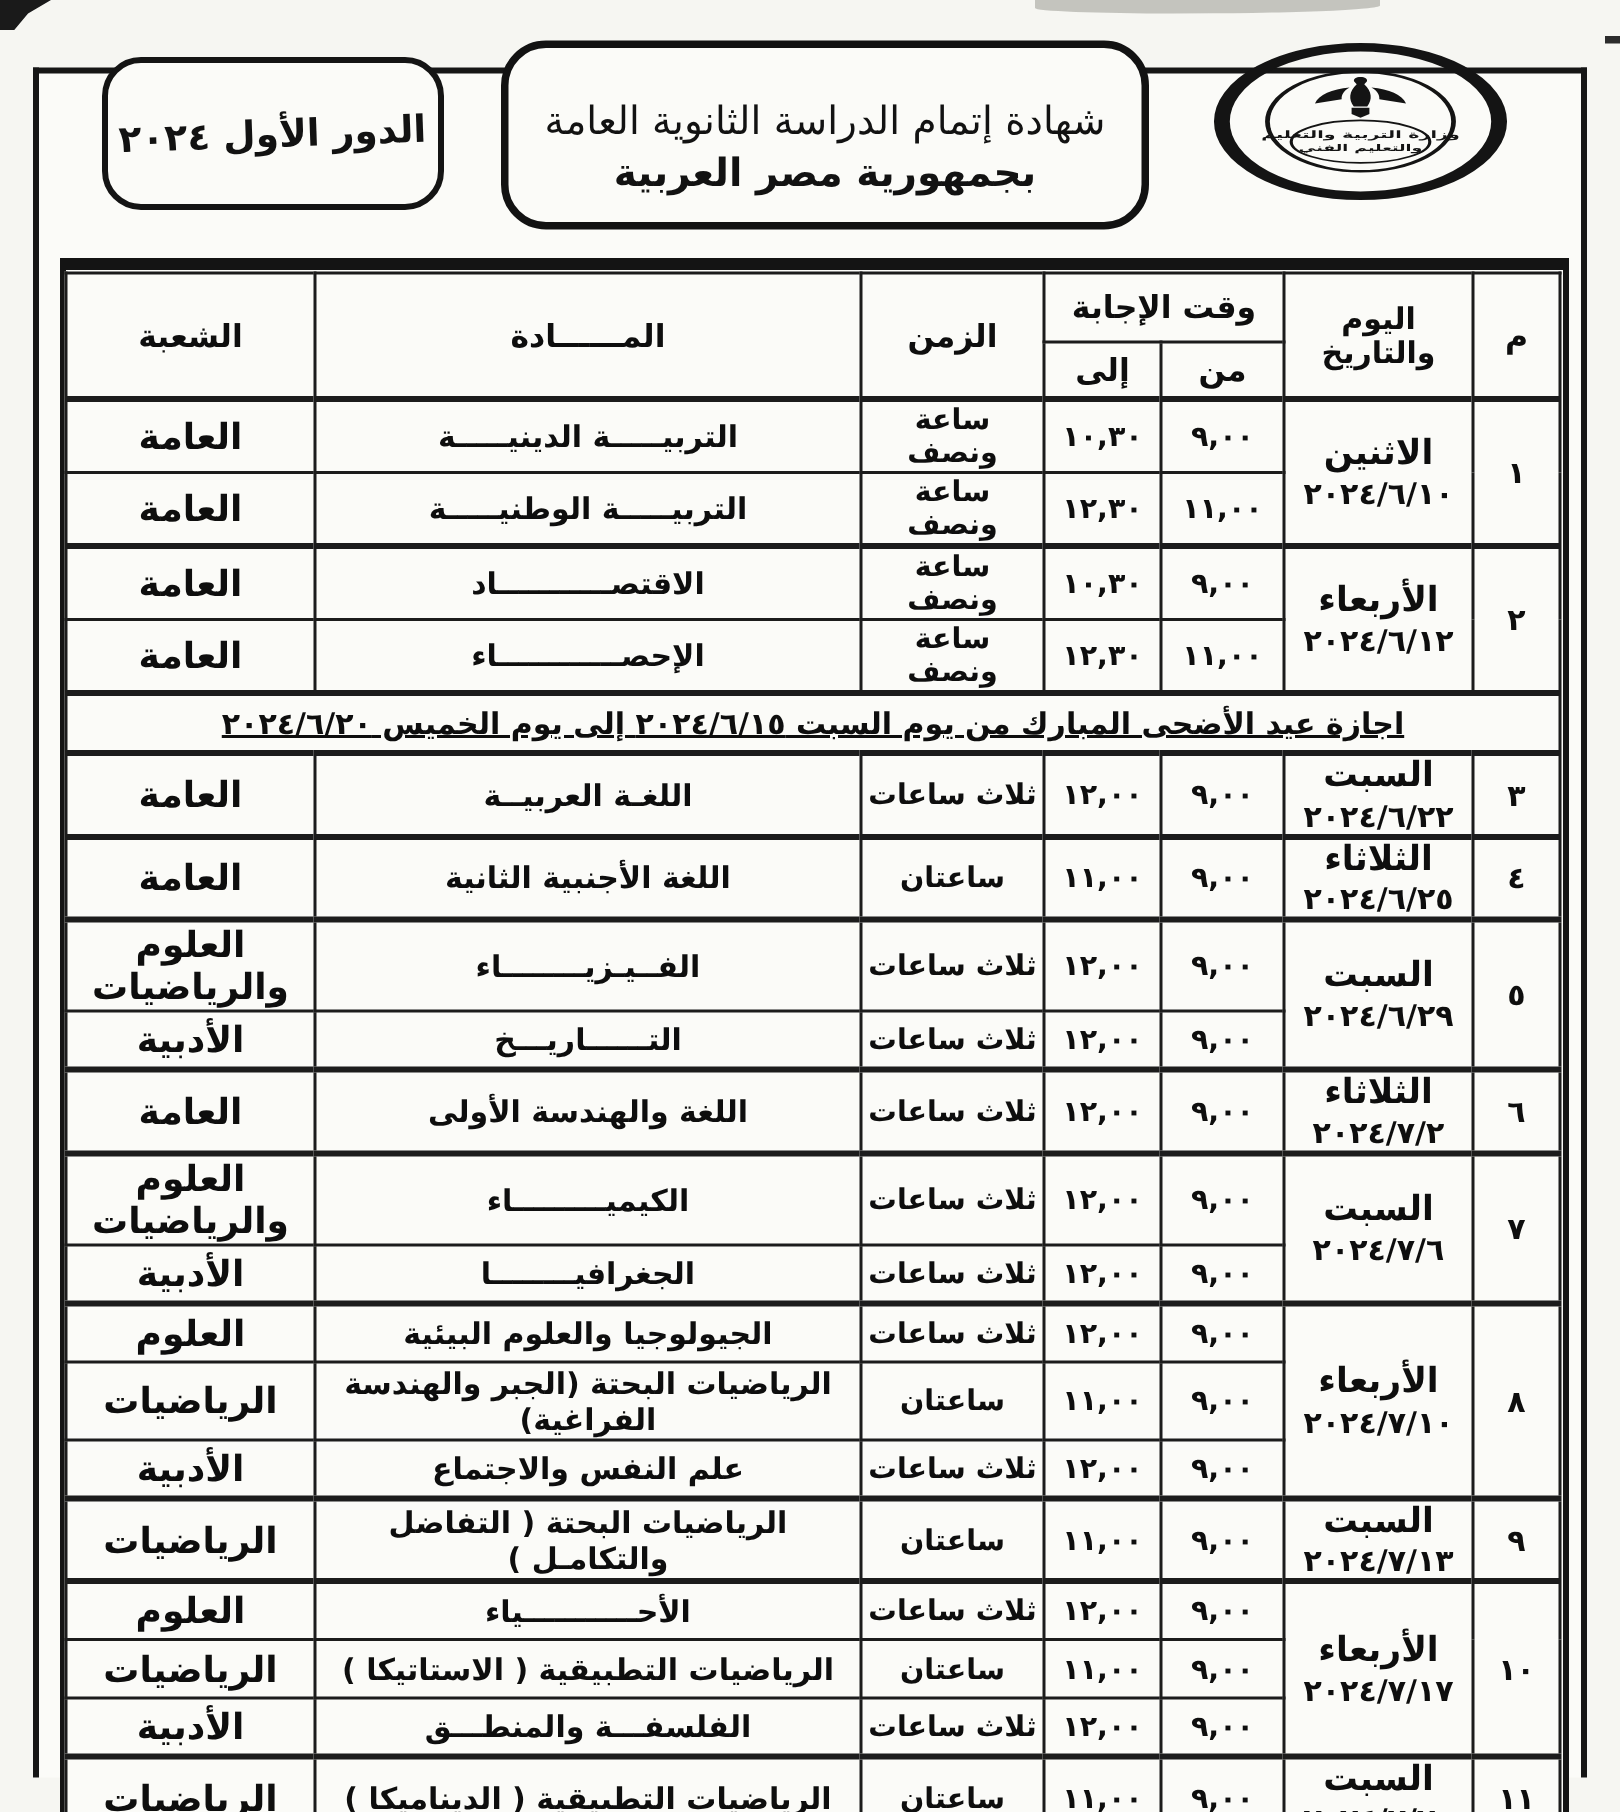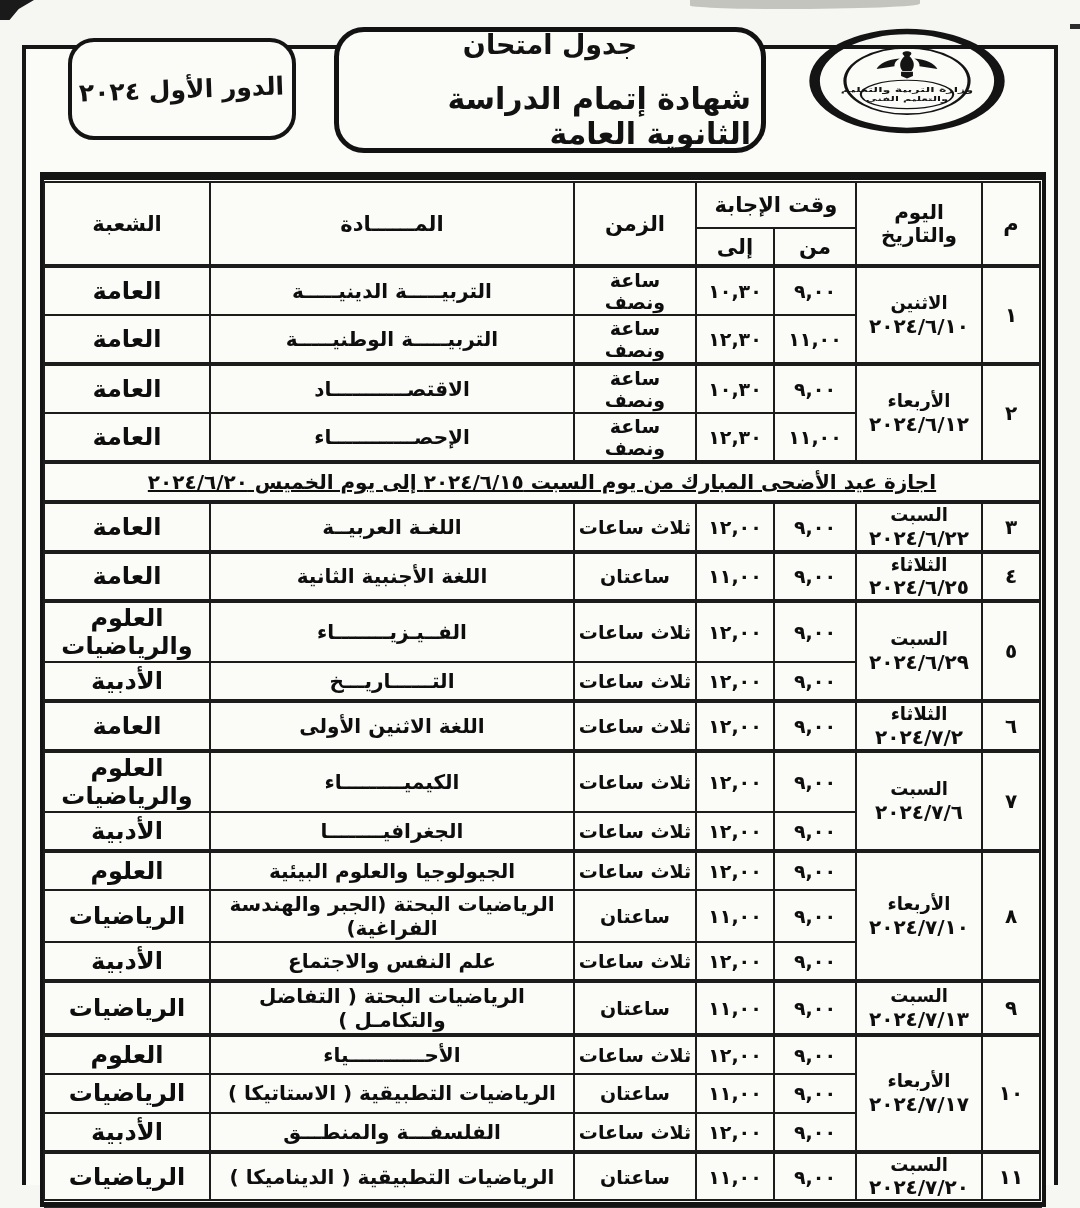--- a/index.html
+++ b/index.html
@@ -29,21 +29,21 @@
     display:flex; align-items:center; justify-content:center;
   }
   .round-box span { font-size:25px; font-weight:bold; transform:rotate(-2deg); }
   .title-box {
     position:absolute; right:314px; top:27px; width:432px; height:126px;
     border:5px solid #121212; border-radius:30px; background:#fbfbf8;
     display:flex; flex-direction:column; align-items:center; justify-content:center; gap:5px;
     padding:6px 10px;
   }
   .title-box .t1 { font-size:27px; font-weight:bold; }
-  .title-box .t2 { font-size:30px; font-weight:bold;margin-top:16px; }
+  .title-box .t2 { font-size:26px; font-weight:normal;margin-top:16px; }
   .title-box .t3 { font-size:26px; font-weight:bold; }
   .seal { position:absolute; left:808px; right:auto; top:28px; width:198px; height:106px; }
 
   
   .table-wrap {
     position:absolute; left:40px; top:172px; width:1006px;
     border:4px solid #141414; border-top-width:8px; border-bottom-width:5px;
     background:#fbfbf8; padding:1px;
     box-shadow:0 7px 0 -4px #2a2a2a;
   }
@@ -60,41 +60,41 @@
   thead tr.h2 th { height:38px; }
   thead th.two-line { line-height:1.15; font-size:20px; }
   tbody td { font-size:19px; height:39px; }
   tbody tr.tall td { height:47px; }
   tbody tr.group-start td { border-top-width:4px; }
   td.col-subj { font-size:20px; }
   td.col-branch { font-size:24px; }
   td.col-time { font-size:19px; letter-spacing:1px; }
   td.col-num { font-size:20px; }
   td.col-day { line-height:1.2; padding:0 2px; }
-  td.col-day .day { font-size:18px; }
+  td.col-day .day { font-size:23px; }
   td.col-day .date { font-size:20px; letter-spacing:.5px; }
   tr.holiday td { height:40px; font-size:20px; border-top-width:4px;text-decoration:underline; }
 </style>
 </head>
 <body>
 
 <div class="page">
 
   <div class="page-frame"></div>
   <div class="scan-corner-tl"></div>
   <div class="scan-smear-top"></div>
   <div class="scan-tick-right"></div>
 
   <div class="round-box">
     <span>الدور الأول ٢٠٢٤</span>
   </div>
 
   <div class="title-box">
-    <div class="t1">جدول امتحان</div>
     <div class="t2">شهادة إتمام الدراسة الثانوية العامة</div>
+    <div class="t3">بجمهورية مصر العربية</div>
   </div>
 
   <svg class="seal" viewBox="0 0 150 150" preserveAspectRatio="none">
     <circle cx="75" cy="75" r="70" fill="none" stroke="#141414" stroke-width="8"></circle>
     <circle cx="75" cy="75" r="47" fill="none" stroke="#141414" stroke-width="2.4"></circle>
     <defs>
       <path id="ringArc" d="M 26.5 47 A 56 56 0 1 0 123.5 47" fill="none"></path>
     </defs>
     <text font-size="9.2" font-weight="bold" fill="#141414" letter-spacing="0.4">
       <textPath href="#ringArc" startOffset="0">MINISTRY OF EDUCATION AND TECHNICAL EDUCATION</textPath>
@@ -226,21 +226,21 @@
           </tr>
           <tr class="group-start tall">
             <td class="col-num">٦</td>
             <td class="col-day">
               <div class="day">الثلاثاء</div>
               <div class="date">٢٠٢٤/٧/٢</div>
             </td>
             <td class="col-time">٩,٠٠</td>
             <td class="col-time">١٢,٠٠</td>
             <td class="col-dur">ثلاث ساعات</td>
-            <td class="col-subj">اللغة الاثنين الأولى</td>
+            <td class="col-subj">اللغة والهندسة الأولى</td>
             <td class="col-branch">العامة</td>
           </tr>
           <tr class="group-start">
             <td class="col-num" rowspan="2">٧</td>
             <td class="col-day" rowspan="2">
               <div class="day">السبت</div>
               <div class="date">٢٠٢٤/٧/٦</div>
             </td>
             <td class="col-time">٩,٠٠</td>
             <td class="col-time">١٢,٠٠</td>

